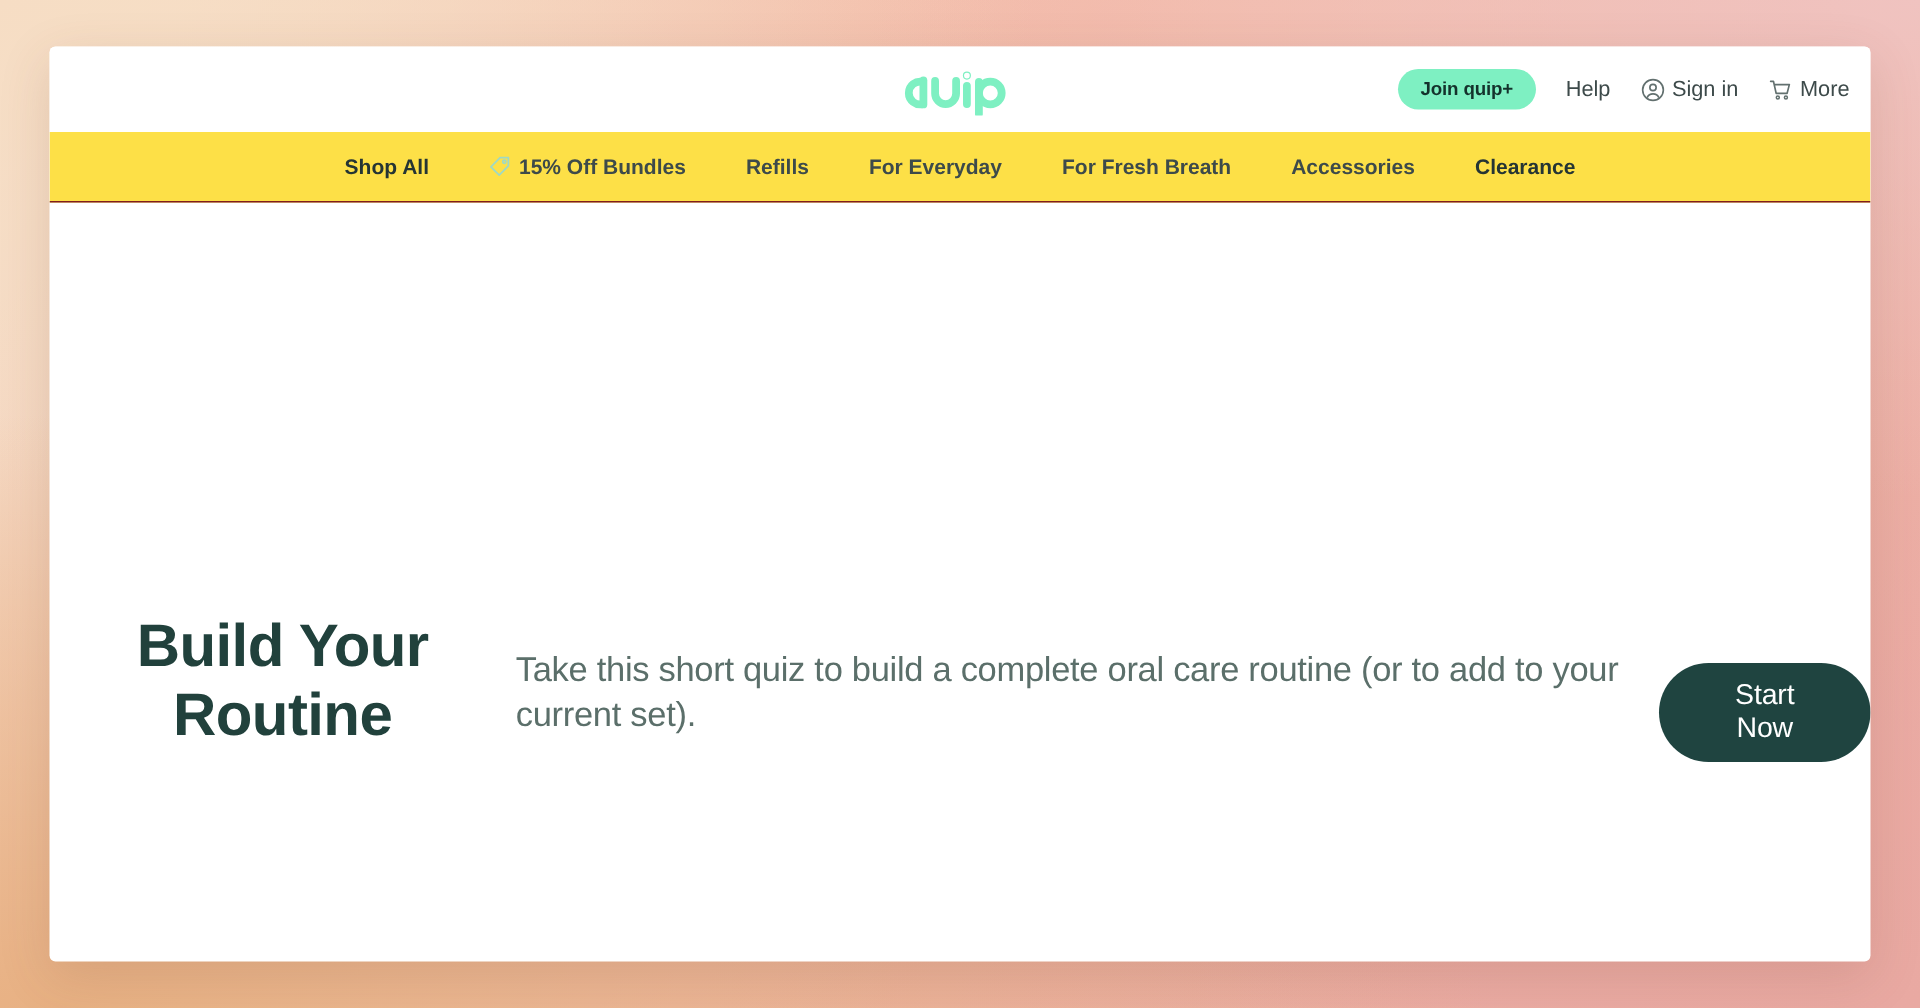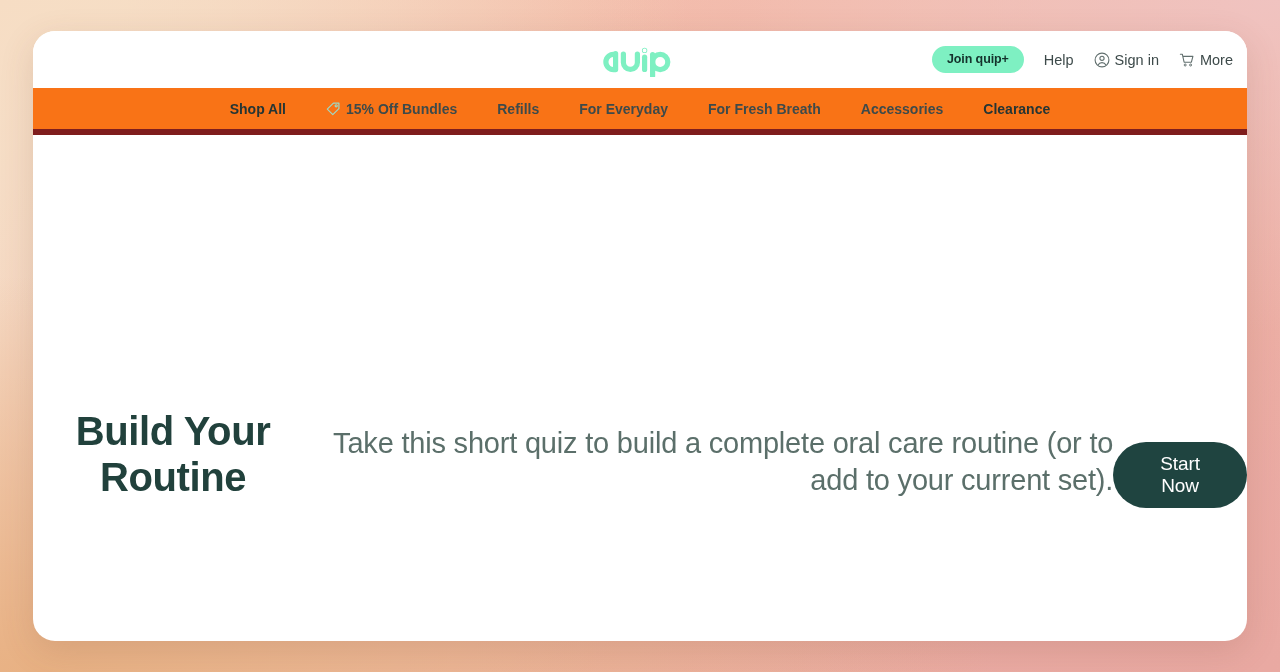--- a/index.html
+++ b/index.html
@@ -30,21 +30,21 @@
   }
 
   
   #page-card {
     position: absolute;
     left: 33px;
     top: 31px;
     width: 1214px;
     height: 610px;
     background: #ffffff;
-    border-radius: 22px;
+    border-radius: 4px;
     box-shadow: 0 10px 34px rgba(120, 70, 50, 0.16);
     overflow: hidden;
     display: flex;
     flex-direction: column;
   }
 
   
   header#site-header {
     position: relative;
     flex: 0 0 auto;
@@ -104,22 +104,22 @@
   .header-link svg { display: block; flex: 0 0 auto; }
 
   
   nav#main-nav {
     position: relative;
     height: 47px;
     display: flex;
     align-items: center;
     justify-content: center;
     gap: 0;
-    border-bottom: 6px solid #7f1d1d;
-    background: #f97316;
+    border-bottom: 1px solid #7f1d1d;
+    background: #fde047;
   }
 
   .nav-item {
     display: flex;
     align-items: center;
     gap: 6px;
     color: #3d4a4a;
     font-size: 14px;
     text-decoration: none;
     cursor: pointer;
@@ -144,24 +144,24 @@
     font-size: 40px;
     font-weight: bold;
     letter-spacing: -0.4px;
     line-height: 1.15;
     text-align: center;
   }
 
   .hero-subtitle {
     margin-top: 16px;
     color: #5b6f6a;
-    font-size: 29px;
+    font-size: 23px;
     font-weight: normal;
     line-height: 1.27;
-    text-align: right;
+    text-align: left;
     max-width: 800px;
     letter-spacing: -0.2px;
   }
 
   .start-button {
     margin-top: 42px;
     background: #1f4440;
     color: #ffffff;
     border: none;
     border-radius: 999px;

